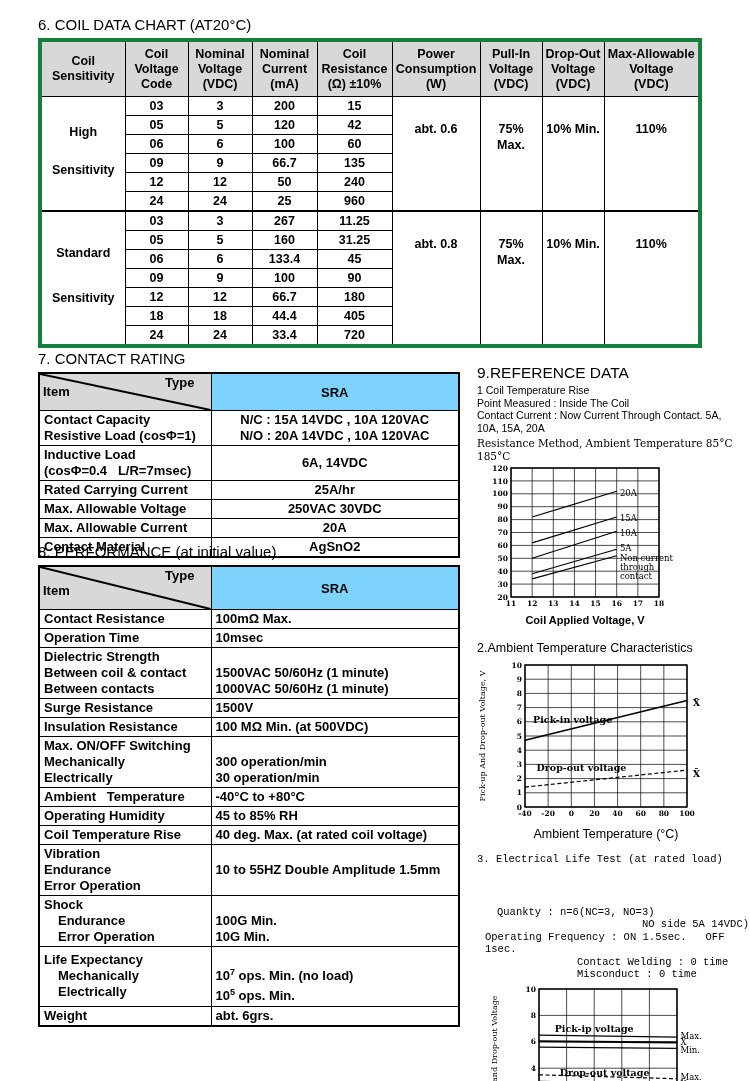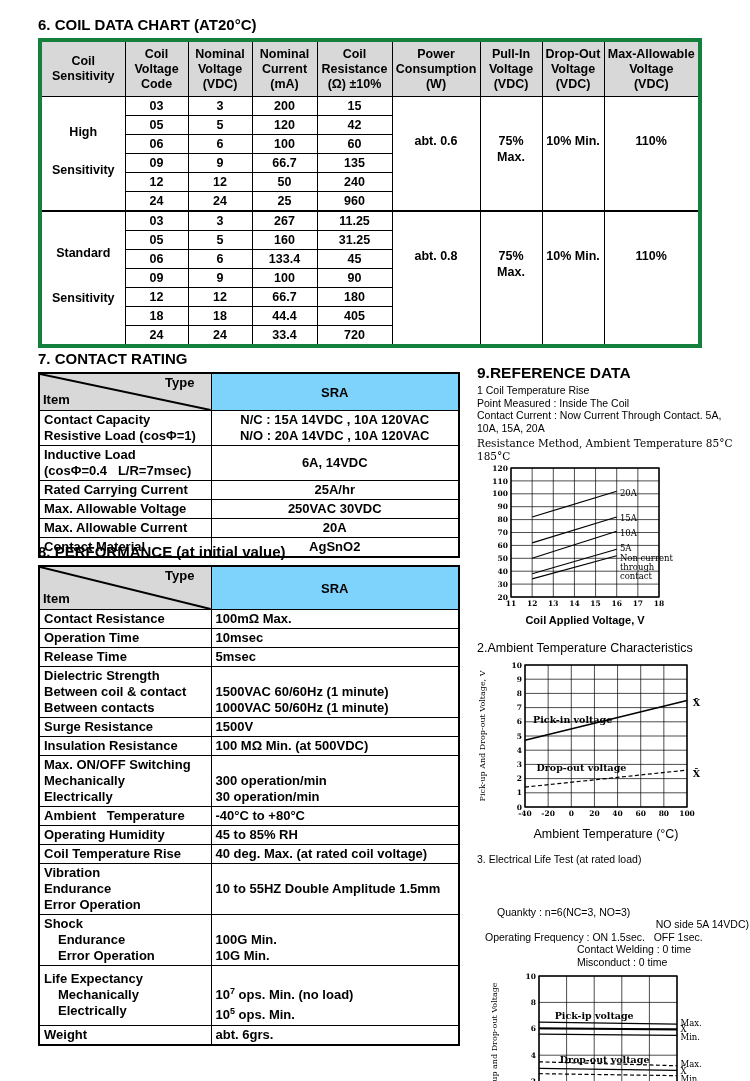--- a/index.html
+++ b/index.html
@@ -1,58 +1,58 @@
 <!DOCTYPE html>
 <html><head>
 <meta charset="utf-8">
 <style>
   html,body{margin:0;padding:0;}
   body{
     width:750px;height:1081px;position:relative;background:#ffffff;color:#000;
     font-family:"Liberation Sans",sans-serif;
   }
-  .heading{font-weight:bold;font-size:15px;margin:0 0 5px 0;white-space:nowrap;}
+  .heading{font-weight:normal;font-size:15px;margin:0 0 5px 0;white-space:nowrap;}
   
   #sec6{position:absolute;left:38px;top:16px;}
   table{border-collapse:collapse;table-layout:fixed;}
   .dtable{border:4px solid #15803d;}
   .dtable td,.dtable th{border:1px solid #000;font-weight:600;font-size:12.5px;
     text-align:center;vertical-align:middle;padding:0 2px;white-space:pre-line;}
   #coil-table th{height:54px;background:#d8d8d8;font-weight:600;line-height:15px;}
   #coil-table td{height:18px;line-height:14px;}
   #coil-table td.sens{position:relative;}
   #coil-table td.sens span{position:absolute;left:0;right:0;transform:translateY(-50%);}
   #coil-table td.sens .s1{top:31%;}
   #coil-table td.sens .s2{top:65%;}
-  #coil-table td.gval{vertical-align:top;padding-top:36px;line-height:16px;}
+  #coil-table td.gval{vertical-align:top;padding-top:24px;line-height:16px;}
   #coil-table tr.gstart td{border-top:2px solid #000;}
   
   #sec7{position:absolute;left:38px;top:350px;}
   #sec8{position:absolute;left:38px;top:543px;}
   .rtable{border:2px solid #000;width:422px;}
   .rtable td{border:1px solid #000;font-size:13px;font-weight:600;vertical-align:middle;padding:1px 4px;}
   .rtable .ln{line-height:16px;min-height:16px;white-space:pre-wrap;}
   .rtable .ln.ind{padding-left:14px;}
   .corner{position:relative;background:#d8d8d8;padding:0;height:34px;}
   .corner svg{position:absolute;left:0;top:0;width:100%;height:100%;}
   .corner .type{position:absolute;top:1px;right:16px;font-size:13px;font-weight:600;}
-  .corner .item{position:absolute;bottom:3px;left:3px;font-size:13px;font-weight:600;}
+  .corner .item{position:absolute;bottom:11px;left:3px;font-size:13px;font-weight:600;}
   .colhead{background:#7dd3fc;text-align:center;font-size:13px;}
   td.val-c{text-align:center;}
   td.val-l{text-align:left;}
   sup{font-size:9px;}
   
   #sec9{position:absolute;left:477px;top:364px;width:272px;}
   #sec9 .heading{font-size:15.5px;margin-bottom:2px;}
   .note{font-size:10.5px;line-height:12.5px;font-weight:500;white-space:pre-wrap;}
   .note.serif{font-family:"DejaVu Serif",serif;font-weight:400;margin-top:3px;font-size:10.5px;}
   .chart{display:block;}
   #chart1{margin:1px 0 0 6px;}
   #title2{font-size:12.5px;font-weight:500;margin:10px 0 2px 0;}
-  #notes3{margin-top:8px;}
+  #notes3{margin-top:8px;font-family:Liberation Mono, monospace;}
   #chart3{margin:2px 0 0 12px;}
   svg text{fill:#000;}
   svg .tick{font:bold 7.5px "DejaVu Serif",serif;}
   svg .ann{font:8.5px "DejaVu Serif",serif;}
   svg .ann.bold{font-weight:bold;font-size:9.5px;}
   svg .xlab{font:500 12.5px "Liberation Sans",sans-serif;}
   svg .xlab.small{font:600 11px "Liberation Sans",sans-serif;}
   svg .ylab{font:8px "DejaVu Serif",serif;}
 </style>
 </head>
@@ -303,35 +303,27 @@
         <tr>
           <td>
             <div class="ln">Operation Time</div>
           </td>
           <td class="val-l">
             <div class="ln">10msec</div>
           </td>
         </tr>
         <tr>
           <td>
-            <div class="ln">Release Time</div>
-          </td>
-          <td class="val-l">
-            <div class="ln">5msec</div>
-          </td>
-        </tr>
-        <tr>
-          <td>
             <div class="ln">Dielectric Strength</div>
             <div class="ln">Between coil &amp; contact</div>
             <div class="ln">Between contacts</div>
           </td>
           <td class="val-l">
             <div class="ln">&nbsp;</div>
-            <div class="ln">1500VAC 60/60Hz (1 minute)</div>
+            <div class="ln">1500VAC 50/60Hz (1 minute)</div>
             <div class="ln">1000VAC 50/60Hz (1 minute)</div>
           </td>
         </tr>
         <tr>
           <td>
             <div class="ln">Surge Resistance</div>
           </td>
           <td class="val-l">
             <div class="ln">1500V</div>
           </td>

